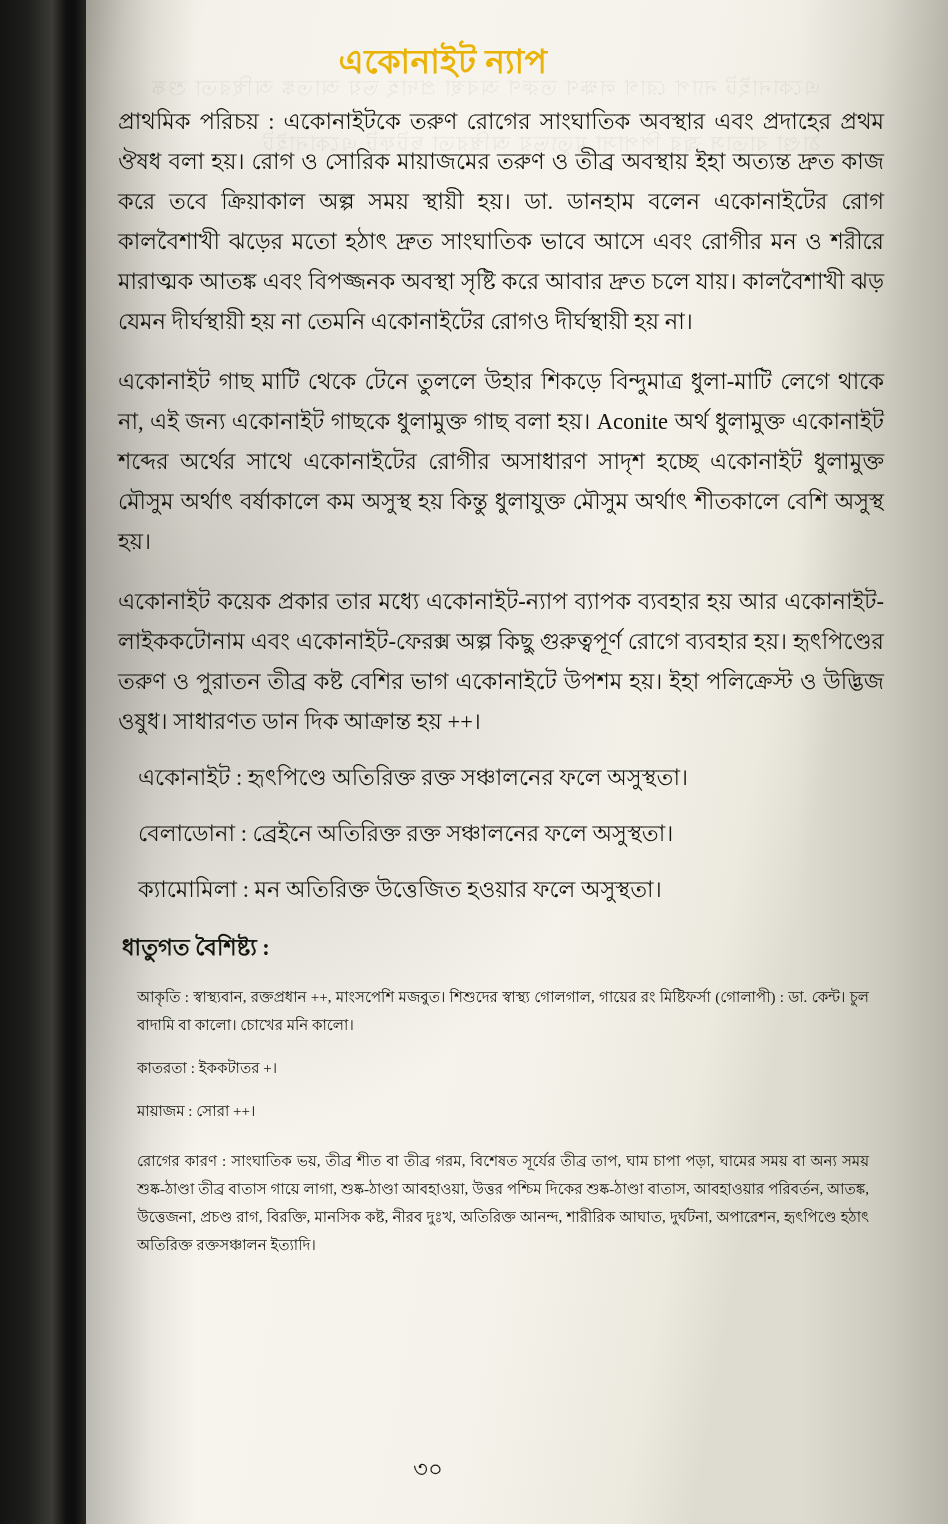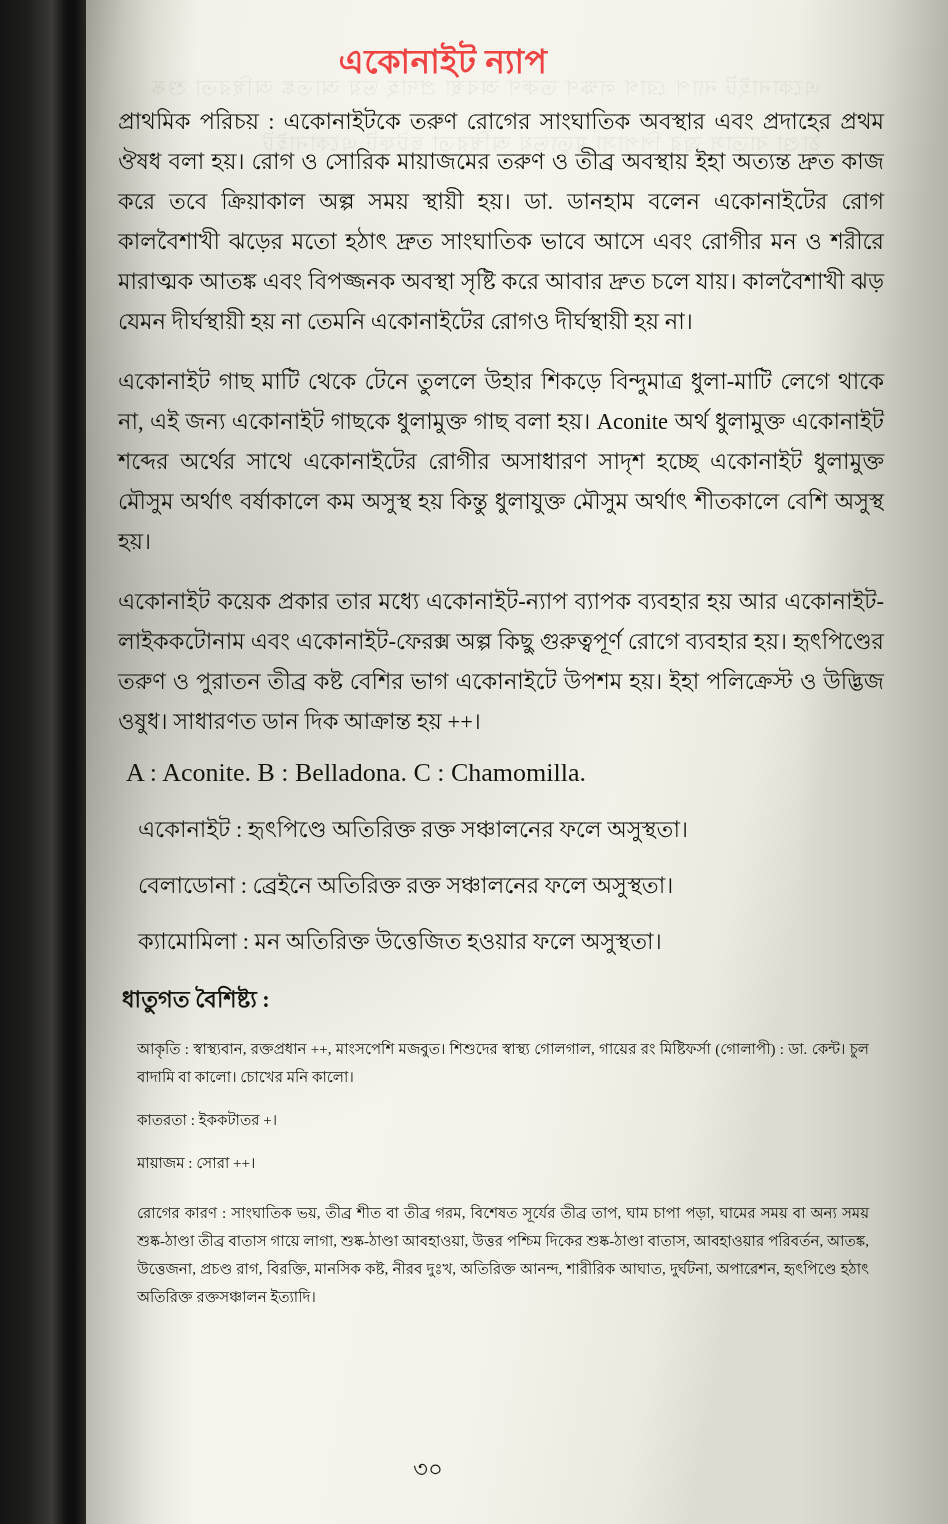--- a/index.html
+++ b/index.html
@@ -80,21 +80,21 @@
     color: #15150f;
   }
 
   .doc-title {
     text-align: center;
     font-size: 33px;
     font-weight: bold;
     letter-spacing: 0.5px;
     padding-top: 36px;
     padding-right: 120px;
-    color: #ef4444;
+    color: #eab308;
   }
 
   .body-block {
     margin-top: 10px;
     padding-left: 10px;
     padding-right: 14px;
   }
 
   p.para {
     margin: 0 0 20px 0;
@@ -166,21 +166,20 @@
 
     <div class="body-block">
 
       <p class="para"><span class="b">প্রাথমিক পরিচয় :</span><span> একোনাইটকে তরুণ রোগের সাংঘাতিক অবস্থার এবং প্রদাহের প্রথম ঔষধ বলা হয়। রোগ ও সোরিক মায়াজমের তরুণ ও তীব্র অবস্থায় ইহা অত্যন্ত দ্রুত কাজ করে তবে ক্রিয়াকাল অল্প সময় স্থায়ী হয়। ডা. ডানহাম বলেন একোনাইটের রোগ কালবৈশাখী ঝড়ের মতো হঠাৎ দ্রুত সাংঘাতিক ভাবে আসে এবং রোগীর মন ও শরীরে মারাত্মক আতঙ্ক এবং বিপজ্জনক অবস্থা সৃষ্টি করে আবার দ্রুত চলে যায়। কালবৈশাখী ঝড় যেমন দীর্ঘস্থায়ী হয় না তেমনি একোনাইটের রোগও দীর্ঘস্থায়ী হয় না।</span></p>
 
       <p class="para"><span>একোনাইট গাছ মাটি থেকে টেনে তুললে উহার শিকড়ে বিন্দুমাত্র ধুলা-মাটি লেগে থাকে না, এই জন্য একোনাইট গাছকে ধুলামুক্ত গাছ বলা হয়। Aconite অর্থ ধুলামুক্ত একোনাইট শব্দের অর্থের সাথে একোনাইটের রোগীর অসাধারণ সাদৃশ হচ্ছে একোনাইট ধুলামুক্ত মৌসুম অর্থাৎ বর্ষাকালে কম অসুস্থ হয় কিন্তু ধুলাযুক্ত মৌসুম অর্থাৎ শীতকালে বেশি অসুস্থ হয়।</span></p>
 
       <p class="para tight"><span>একোনাইট কয়েক প্রকার তার মধ্যে একোনাইট-ন্যাপ ব্যাপক ব্যবহার হয় আর একোনাইট-লাইককটোনাম এবং একোনাইট-ফেরক্স অল্প কিছু গুরুত্বপূর্ণ রোগে ব্যবহার হয়। হৃৎপিণ্ডের তরুণ ও পুরাতন তীব্র কষ্ট বেশির ভাগ একোনাইটে উপশম হয়। ইহা পলিক্রেস্ট ও উদ্ভিজ ওষুধ। সাধারণত ডান দিক আক্রান্ত হয় ++।</span></p>
 
 
-      <div class="latin-line">A : Aconite.  B : Belladona.  C : Chamomilla.</div>
 
       <p class="def-line">একোনাইট : হৃৎপিণ্ডে অতিরিক্ত রক্ত সঞ্চালনের ফলে অসুস্থতা।</p>
       <p class="def-line">বেলাডোনা : ব্রেইনে অতিরিক্ত রক্ত সঞ্চালনের ফলে অসুস্থতা।</p>
       <p class="def-line">ক্যামোমিলা : মন অতিরিক্ত উত্তেজিত হওয়ার ফলে অসুস্থতা।</p>
 
       <div class="section-head">ধাতুগত বৈশিষ্ট্য :</div>
 
       <p class="kv-line"><span class="b">আকৃতি :</span><span> স্বাস্থ্যবান, রক্তপ্রধান ++, মাংসপেশি মজবুত। শিশুদের স্বাস্থ্য গোলগাল, গায়ের রং মিষ্টিফর্সা (গোলাপী) : ডা. কেন্ট। চুল বাদামি বা কালো। চোখের মনি কালো।</span></p>
 
       <p class="kv-line"><span class="b">কাতরতা :</span><span> ইককটাতর +।</span></p>

